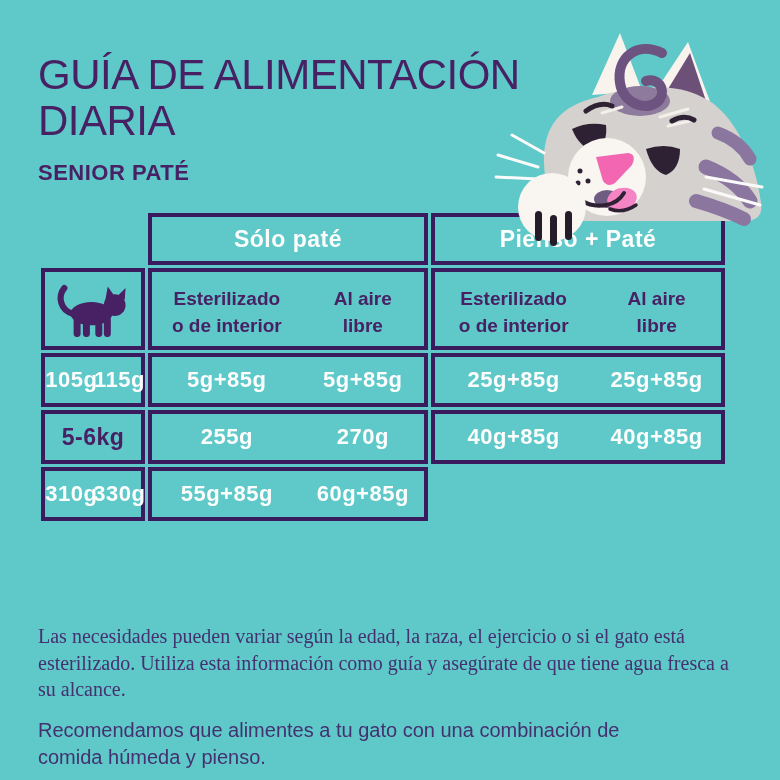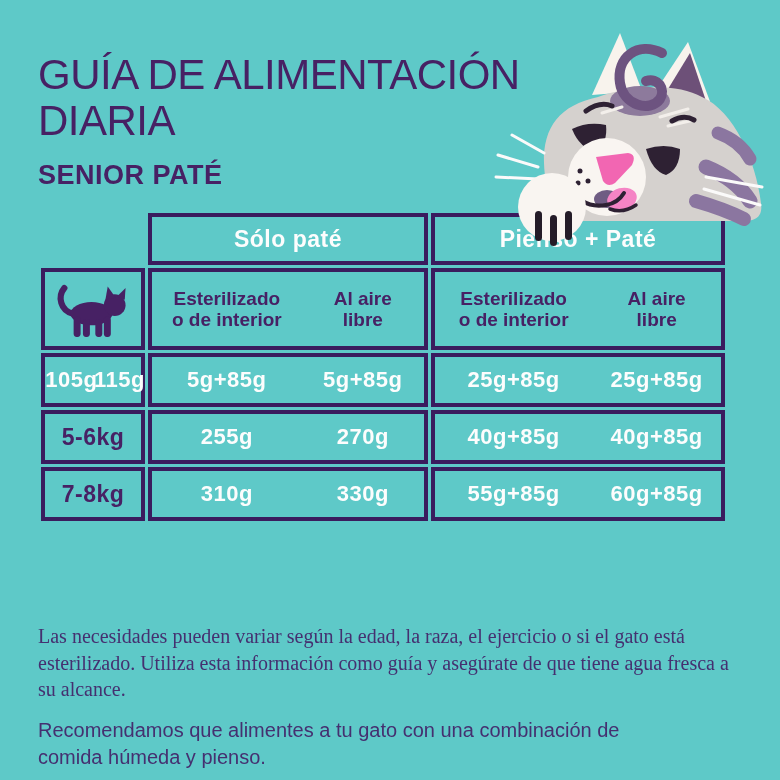--- a/index.html
+++ b/index.html
@@ -17,42 +17,42 @@
   }
   
   .title{
     position:absolute;left:38px;top:52px;width:520px;
     font-size:42px;line-height:46px;font-weight:normal;
     letter-spacing:-0.5px;color:var(--purple);
     white-space:pre-line;
   }
   .subtitle{
     position:absolute;left:38px;top:160px;
-    font-size:27px;font-weight:bold;color:var(--purple);
+    font-size:22px;font-weight:bold;color:var(--purple);
     letter-spacing:0.5px;
   }
   
   .ftable{
     position:absolute;left:41px;top:213px;width:740px;
     display:grid;
     grid-template-columns:104px 280px 294px;
     grid-template-rows:52px 82px 54px 54px 54px 54px;
     gap:3px;
     z-index:1;
   }
   .cell{
     border:4px solid var(--border);
     display:flex;align-items:center;justify-content:center;
     box-sizing:border-box;
   }
   .spacer{border:none;}
   .ghead{color:var(--white);font-size:23px;font-weight:bold;letter-spacing:0.5px;}
   .pair{display:grid;grid-template-columns:55% 45%;align-items:center;justify-items:center;}
   .sublbl{color:var(--purple);font-size:19px;line-height:21px;font-weight:bold;text-align:center;}
-  .sublbl span{display:block;}
+  .sublbl span{display:block;margin-top:6px;}
   .weight{color:var(--purple);font-size:23px;font-weight:bold;letter-spacing:0.5px;}
   .val{color:var(--white);font-size:22px;font-weight:bold;letter-spacing:0.5px;}
   .corner-icon svg{display:block;}
   
   .note{
     position:absolute;left:38px;top:603px;width:706px;
     font-size:20px;line-height:26.5px;color:var(--footer);font-family:Liberation Serif, serif;
   }
   .recommend{
     position:absolute;left:38px;top:697px;width:640px;
@@ -133,21 +133,20 @@
     <div class="cell weight">5-6kg</div>
     <div class="cell pair">
       <span class="val">255g</span>
       <span class="val">270g</span>
     </div>
     <div class="cell pair">
       <span class="val">40g+85g</span>
       <span class="val">40g+85g</span>
     </div>
 
-    <div class="cell weight">7-8kg</div>
     <div class="cell pair">
       <span class="val">310g</span>
       <span class="val">330g</span>
     </div>
     <div class="cell pair">
       <span class="val">55g+85g</span>
       <span class="val">60g+85g</span>
     </div>
   </div>
 

